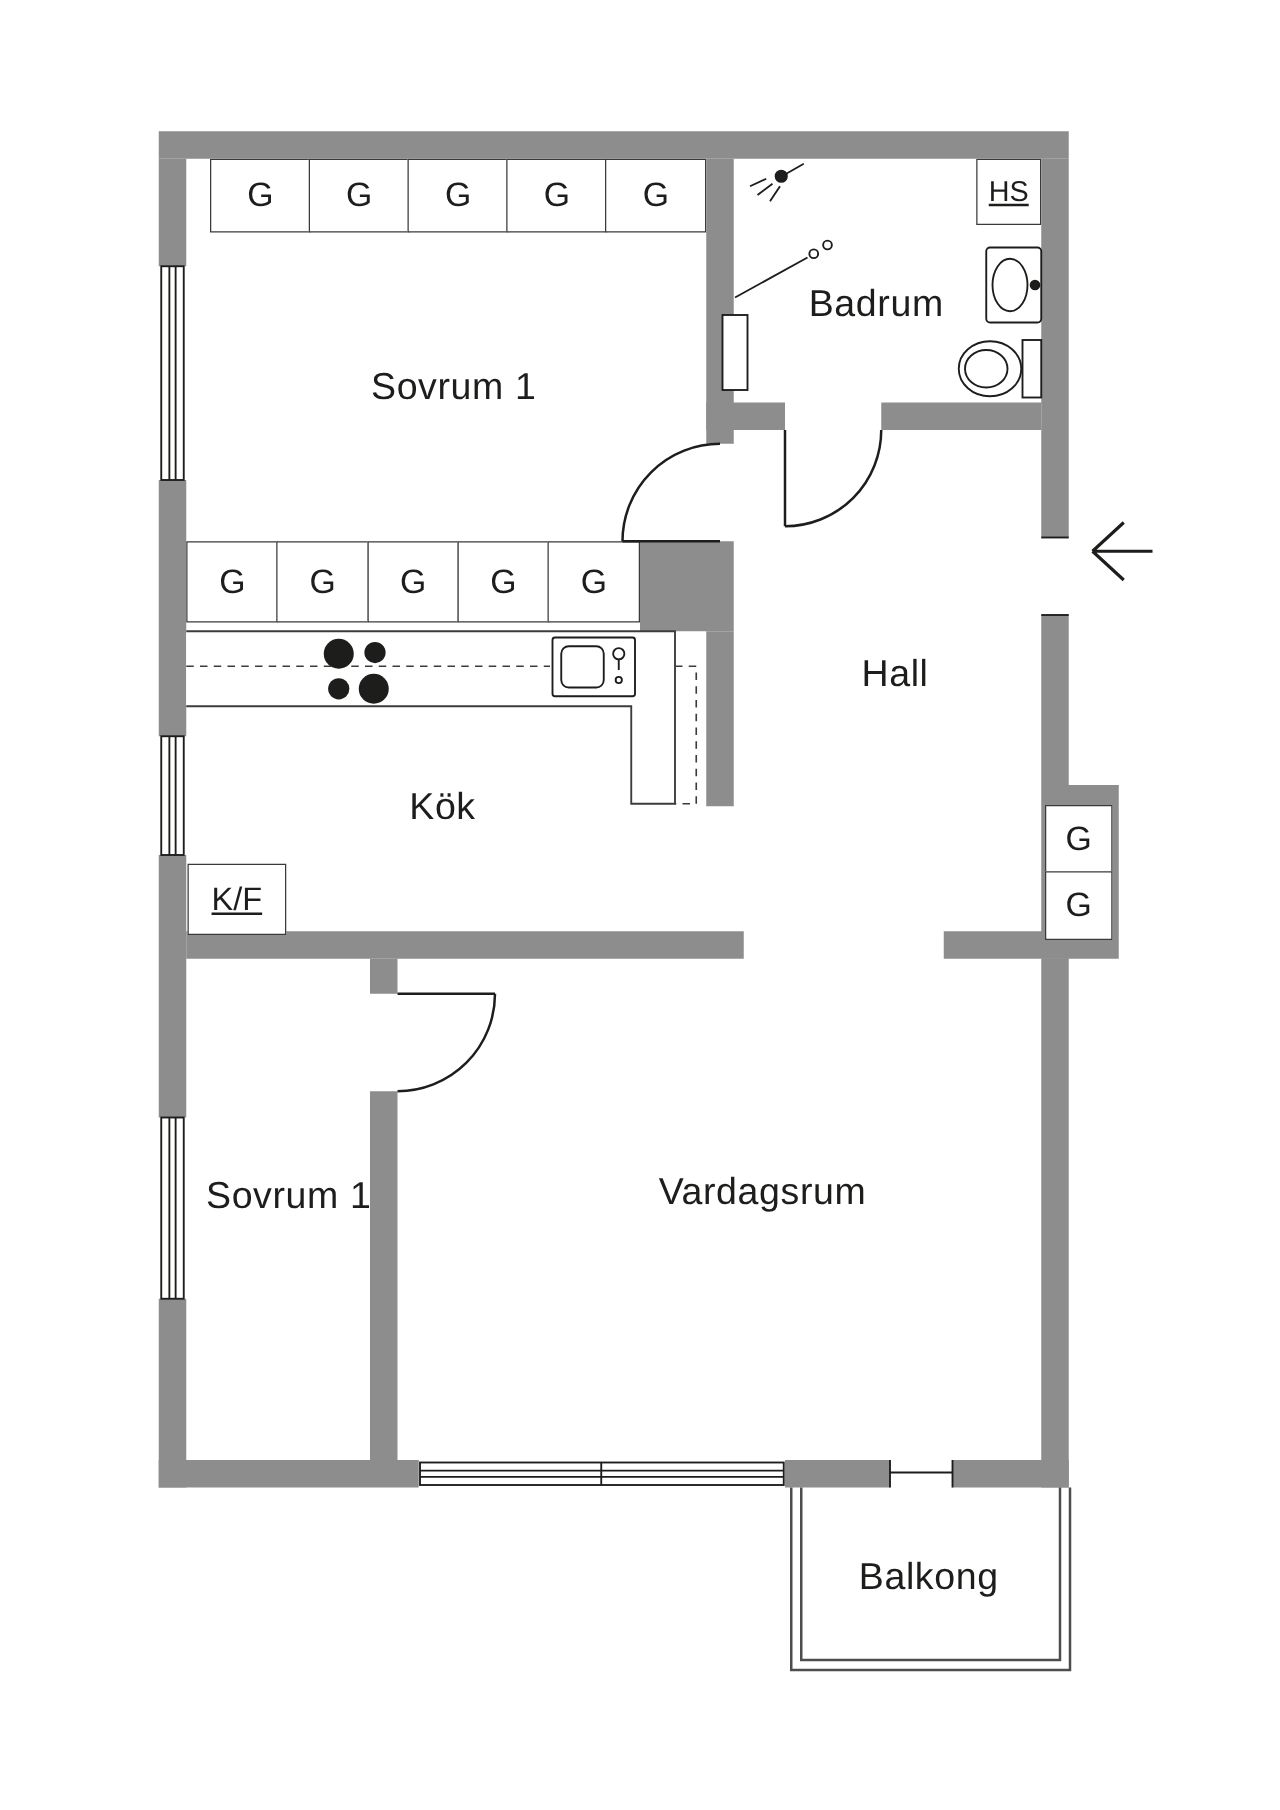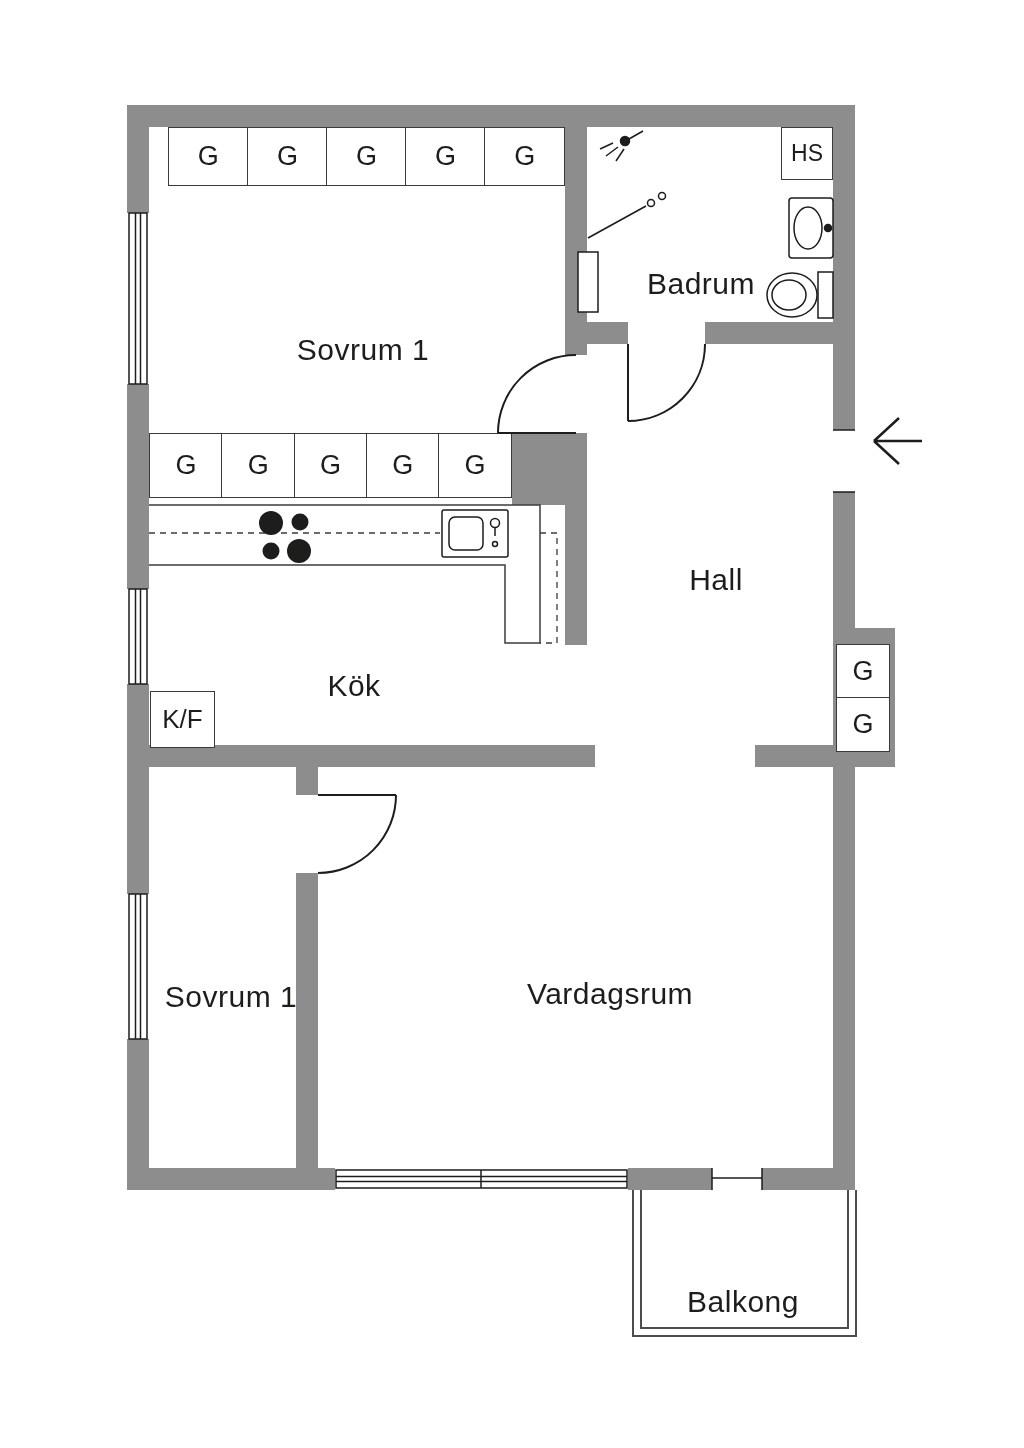--- a/index.html
+++ b/index.html
@@ -11,35 +11,34 @@
     font-family:"Liberation Sans", sans-serif;
     color:var(--line,#1d1d1b);
     overflow:hidden;
   }
   .wall{position:absolute;background:var(--wall,#8d8d8d);}
   .svg-overlay{position:absolute;left:0;top:0;width:1024px;height:1448px;}
   .room-label{
     position:absolute;transform:translate(-50%,-50%);
     font-size:30px;letter-spacing:.5px;white-space:nowrap;
     color:var(--line,#1d1d1b);
-    margin-top:40px;
   }
   .cellrow{position:absolute;display:flex;}
   .cellrow.col{flex-direction:column;}
   .cell{
     background:#fff;border:1.5px solid #3a3a3a;
     display:flex;align-items:center;justify-content:center;
     font-size:27px;color:var(--line,#1d1d1b);
     box-sizing:border-box;
   }
   .cellrow .cell{flex:1;margin-left:-1.5px;}
   .cellrow .cell:first-child{margin-left:0;}
   .cellrow.col .cell{margin-left:0;margin-top:-1.5px;}
   .cellrow.col .cell:first-child{margin-top:0;}
-  .cell.abs{position:absolute;}
+  .cell.abs{position:absolute;text-decoration:underline;}
   .cell.small{font-size:23px;}
 </style>
 </head>
 <body>
 
 <div class="plan">
 
   <div class="wall" style="left:127px;top:105px;width:728px;height:22px;"></div>
 
   <div class="wall" style="left:127px;top:127px;width:22px;height:86px;"></div>
@@ -84,21 +83,21 @@
     <div class="cell">G</div>
     <div class="cell">G</div>
   </div>
 
   <div class="cellrow col" style="left:836px;top:644px;width:54px;height:108px;">
     <div class="cell">G</div>
     <div class="cell">G</div>
   </div>
 
   <div class="cell abs small" style="left:781px;top:127px;width:52px;height:53px;">HS</div>
-  <div class="cell abs" style="left:150px;top:691px;width:65px;height:57px;font-size:26px;">K/F</div>
+  <div class="cell abs" style="left:150px;top:691px;width:79px;height:57px;font-size:26px;">K/F</div>
 
   <svg class="svg-overlay" viewBox="0 0 1024 1448" xmlns="http://www.w3.org/2000/svg">
     <g stroke="#1d1d1b" stroke-width="1.5" fill="none">
 
       <g>
         <rect x="129" y="213" width="18" height="171" fill="#fff"></rect>
         <line x1="135.5" y1="213" x2="135.5" y2="384"></line>
         <line x1="140.5" y1="213" x2="140.5" y2="384"></line>
       </g>
       <g>

